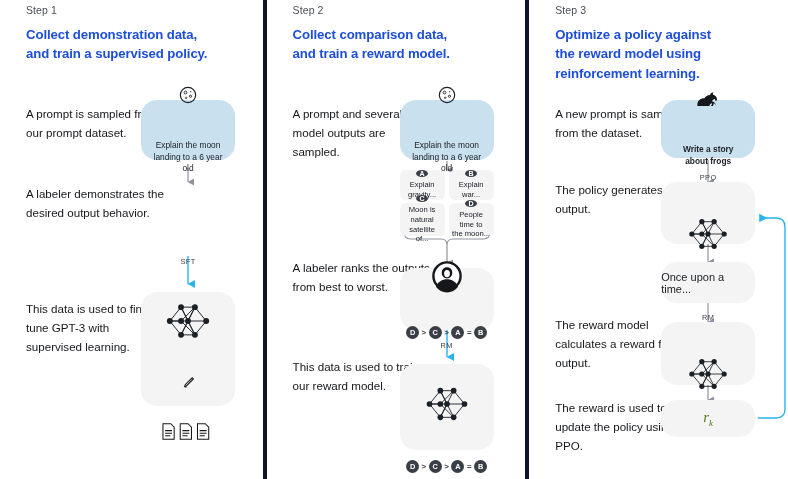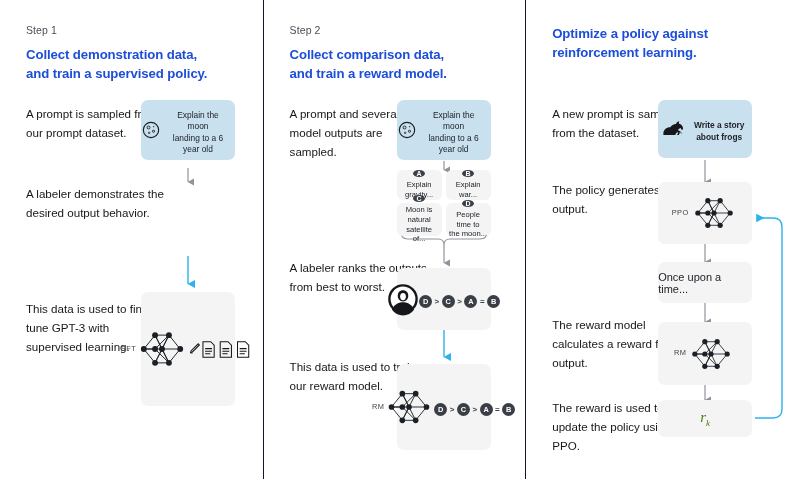--- a/index.html
+++ b/index.html
@@ -8,37 +8,37 @@
     width:788px; height:479px;
     background:#ffffff;
     font-family:"Liberation Sans", sans-serif;
     color:#15171a;
     overflow:hidden;
   }
   .board { position:relative; width:788px; height:479px; display:flex; }
   .col {
     position:relative;
     width:262.6px;
-    padding:24px 18px 0 26px;
+    padding:4px 18px 0 26px;
   }
-  .col.c2, .col.c3 { border-left:1px solid #0f172a; }
+  .col.c2, .col.c3 { border-left:4px solid #0f172a; }
 
   .step-label { font-size:10.5px; color:#4a4f56; letter-spacing:.1px; margin-bottom:9px; }
   .step-title { font-size:13.2px; font-weight:bold; line-height:1.46; letter-spacing:-.1px; color:#1d4ed8; }
 
   
   .para { position:absolute; font-size:11.6px; line-height:1.65; color:#15171a; width:140px; }
 
   
   .card {
     position:absolute;
     background:#f4f4f4;
-    border-radius:7px;
-    display:flex; flex-direction:row;
-    align-items:center; justify-content:center;
+    border-radius:16px;
+    display:flex; flex-direction:column;
+    align-items:center; justify-content:center;gap:30px;
   }
   .card.blue { background:#c9e0ef; }
   .card-cap { font-size:8.4px; line-height:1.35; text-align:center; color:#20242a; padding:0 6px; }
   .card-tag { font-size:7.4px; color:#3d4248; letter-spacing:.4px; margin-bottom:2px; }
   .card-inline { font-size:11px; color:#20242a; }
   .card-rk { font-size:15px; font-style:italic; font-family:"Liberation Serif", serif; color:#4d7c0f; }
   .card-rk sub { font-size:9px; font-style:italic; }
 
   
   .mini {
@@ -297,22 +297,24 @@
         <div class="badge">C</div>
         <div class="op">&gt;</div>
         <div class="badge">A</div>
         <div class="op">=</div>
         <div class="badge">B</div>
       </div>
     </div>
   </div>
 
   <div class="col c3">
+    <div class="step-label">Step 3</div>
     <div class="step-title">
       <div>Optimize a policy against</div>
+      <div>the reward model using</div>
       <div>reinforcement learning.</div>
     </div>
 
     <div class="para" style="left:26px; top:104px;">A new prompt
 is sampled from
 the dataset.</div>
     <div class="para" style="left:26px; top:180px;">The policy
 generates
 an output.</div>
     <div class="para" style="left:26px; top:315px;">The reward model

